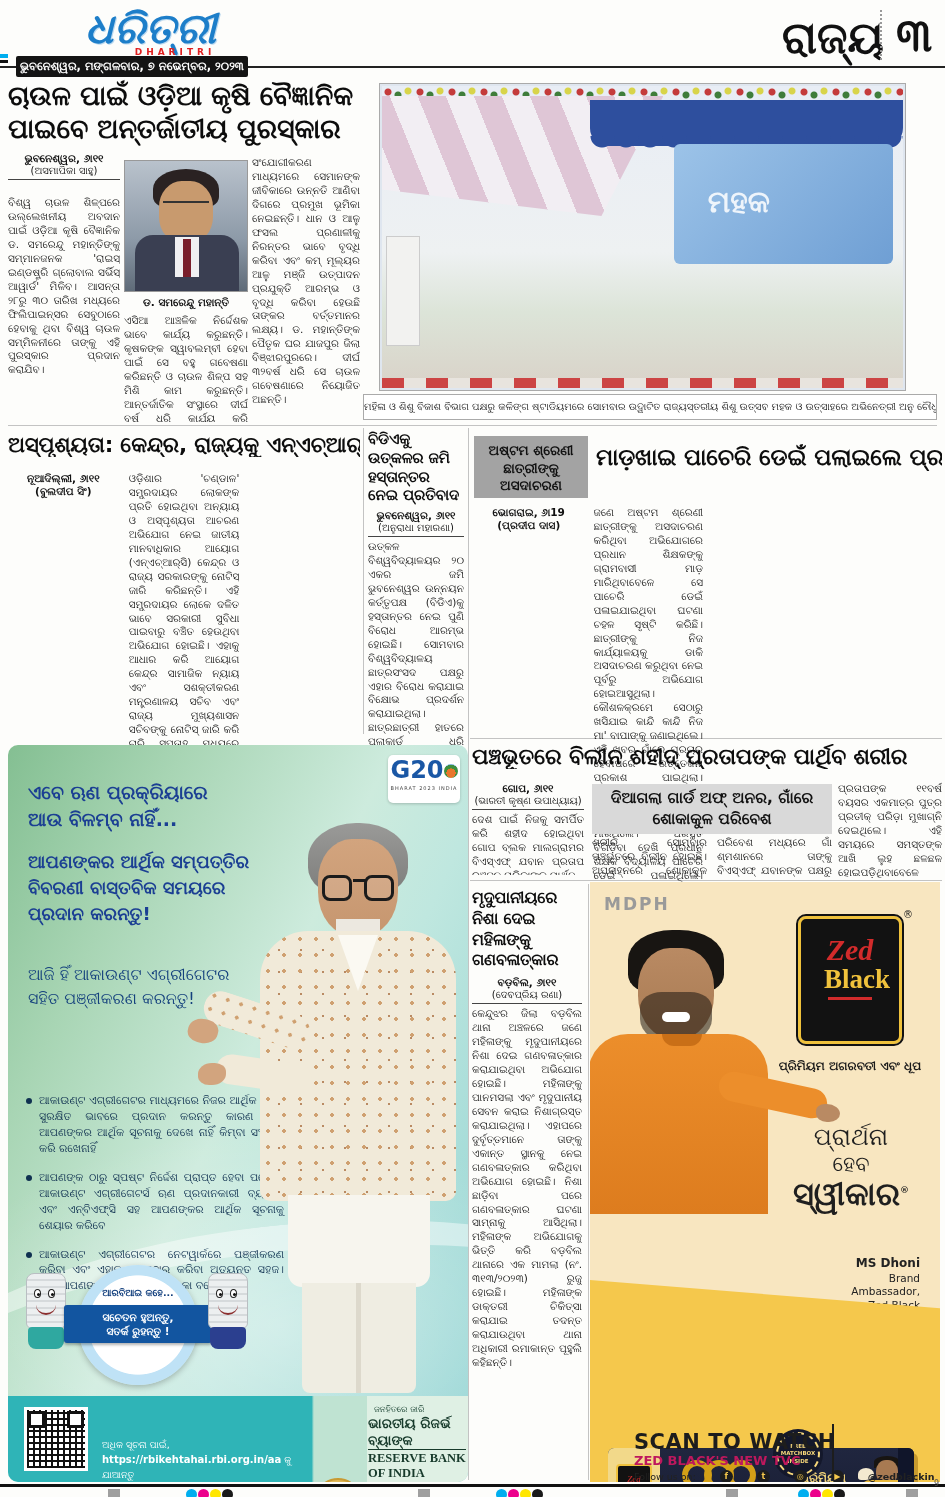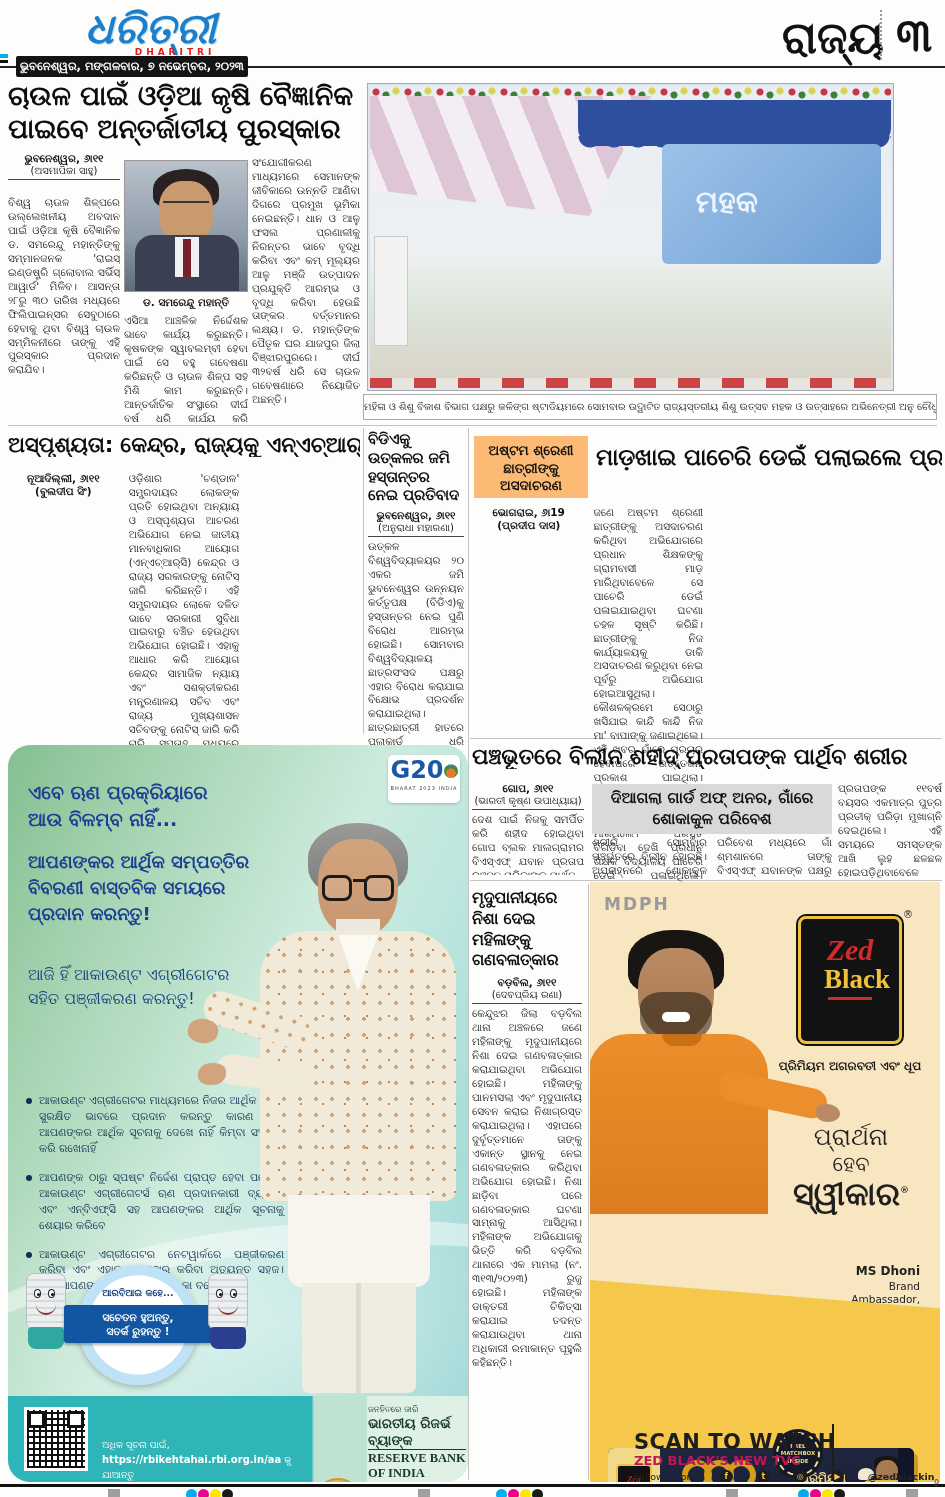--- a/index.html
+++ b/index.html
@@ -55,21 +55,21 @@
   #a1-photo .face { position:absolute; left:34px; top:20px; width:54px; height:62px; background:#c89a6e; border-radius:42%; }
   #a1-photo .specs { position:absolute; left:38px; top:40px; width:46px; height:12px; border-top:2px solid #333; }
   #a1-photo .suit { position:absolute; left:10px; top:74px; width:104px; height:56px; background:#3a3f52; border-radius:18px 18px 0 0; }
   #a1-photo .shirt { position:absolute; left:50px; top:76px; width:24px; height:40px; background:#f0f0f2; }
   #a1-photo .tie { position:absolute; left:58px; top:78px; width:8px; height:38px; background:#7a1f2c; }
   #a1-caption { font-size:10.5px; font-weight:bold; text-align:center; }
 
   
   #a2-headline { font-size:21.5px; white-space:nowrap; overflow:hidden; }
   #a3-headline { font-size:15px; line-height:1.25; }
-  #kicker-box { background:#fdba74; font-weight:bold; font-size:13.5px; line-height:1.3; text-align:center; padding:6px 7px; }
+  #kicker-box { background:#a3a3a3; font-weight:bold; font-size:13.5px; line-height:1.3; text-align:center; padding:6px 7px; }
   #a4-headline { font-size:23px; white-space:nowrap; overflow:hidden; }
   #a5-headline { font-size:22px; white-space:nowrap; overflow:hidden; }
   #a5-subhead { background:#d9d9d9; font-weight:bold; font-size:15.5px; text-align:center; line-height:1.35; padding:4px 6px; }
   #a6-headline { font-size:16px; line-height:1.3; }
 
   
   #rbi-ad { border-radius:10px; overflow:hidden;
     background:linear-gradient(115deg,#84bf92 0%,#a8d5b4 22%,#cdebdd 48%,#bfe7df 62%,#8fd2d2 100%); }
   .swoosh1 { position:absolute; left:-80px; top:380px; width:700px; height:400px; border-radius:50%;
      background:radial-gradient(ellipse at center,rgba(255,255,255,0.38),rgba(255,255,255,0) 70%); }
@@ -125,21 +125,21 @@
      repeating-linear-gradient(0deg,#111 0 2px,transparent 2px 6px),
      repeating-linear-gradient(90deg,#111 0 2px,rgba(255,255,255,0.9) 2px 6px); position:relative; }
   .qr:before,.qr:after { content:""; position:absolute; width:11px; height:11px; border:3px solid #111; background:#fff; }
   .qr:before { left:1px; top:1px; } .qr:after { right:1px; top:1px; }
   .rbi-bar-text { color:#fff; font-size:9.5px; line-height:1.5; }
   .rbi-bar-text b { font-size:10px; }
   #rbi-seal { border-radius:50%; background:radial-gradient(circle at 40% 35%,#f3d98c,#d8a83c 60%,#a97c1f); border:2px solid #c89a33; position:relative; }
   #rbi-seal:after { content:""; position:absolute; inset:6px; border:1.5px solid #8a651a; border-radius:50%; }
   #rbi-name-odia { font-size:13.5px; font-weight:bold; color:#173a2b; }
   #rbi-name-en { font-family:"Liberation Serif","DejaVu Serif",serif; font-size:12.5px; font-weight:bold; color:#173a2b; border-top:1.5px solid #173a2b; border-bottom:1.5px solid #173a2b; padding:1px 0; }
-  #rbi-issued { font-size:8.5px; color:#1c4434; }
+  #rbi-issued { font-size:8.5px; color:#1c4434;padding-left:6px; }
 
   
   #zed-ad { background:#f8e6c0; overflow:hidden; }
   #mdph { color:#9a9a9a; font-weight:bold; font-size:17px; letter-spacing:2px; }
   #zed-logo { background:#121212; border:3px solid #f0c23c; outline:2px solid #121212; border-radius:8px; text-align:center; position:relative; }
   #zed-logo .zed { font-family:"Liberation Serif","DejaVu Serif",serif; color:#d22b2b; font-size:30px; font-weight:bold; font-style:italic; line-height:1; margin-top:16px; }
   #zed-logo .black { font-family:"Liberation Serif","DejaVu Serif",serif; color:#f0c23c; font-size:27px; font-weight:bold; line-height:1.05; margin-left:14px; }
   #zed-logo .redline { width:44px; height:3px; background:#d22b2b; margin:4px auto 0; }
   .reg { font-size:9px; vertical-align:super; }
   #zed-tagline { font-size:12px; font-weight:bold; text-align:center; color:#1a1a1a; line-height:1.4; }
@@ -217,21 +217,21 @@
     <div class="specs"></div>
     <div class="suit"></div>
     <div class="shirt"></div>
     <div class="tie"></div>
   </div>
   <div class="abs" id="a1-caption" style="left:120px;top:296px;width:132px;">ଡ. ସମରେନ୍ଦୁ ମହାନ୍ତି</div>
   <div class="abs body-text" style="left:124px;top:314px;width:124px;height:108px;">ଏସିଆ ଆଞ୍ଚଳିକ ନିର୍ଦ୍ଦେଶକ ଭାବେ କାର୍ଯ୍ୟ କରୁଛନ୍ତି। କୃଷକଙ୍କ ସ୍ୱାବଲମ୍ବୀ ହେବା ପାଇଁ ସେ ବହୁ ଗବେଷଣା କରିଛନ୍ତି ଓ ଚାଉଳ ଶିଳ୍ପ ସହ ମିଶି କାମ କରୁଛନ୍ତି। ଆନ୍ତର୍ଜାତିକ ସଂସ୍ଥାରେ ଦୀର୍ଘ ବର୍ଷ ଧରି କାର୍ଯ୍ୟ କରି ଆସୁଛନ୍ତି।</div>
 
   <div class="abs body-text" style="left:252px;top:156px;width:108px;height:266px;">ସଂଯୋଗୀକରଣ ମାଧ୍ୟମରେ ସେମାନଙ୍କ ଜୀବିକାରେ ଉନ୍ନତି ଆଣିବା ଦିଗରେ ପ୍ରମୁଖ ଭୂମିକା ନେଇଛନ୍ତି। ଧାନ ଓ ଆଳୁ ଫସଲ ପ୍ରଣାଳୀକୁ ନିରନ୍ତର ଭାବେ ବୃଦ୍ଧି କରିବା ଏବଂ କମ୍ ମୂଲ୍ୟର ଆଳୁ ମଞ୍ଜି ଉତ୍ପାଦନ ପ୍ରଯୁକ୍ତି ଆରମ୍ଭ ଓ ବୃଦ୍ଧି କରିବା ହେଉଛି ତାଙ୍କର ବର୍ତ୍ତମାନର ଲକ୍ଷ୍ୟ। ଡ. ମହାନ୍ତିଙ୍କ ପୈତୃକ ଘର ଯାଜପୁର ଜିଲା ବିଞ୍ଝାରପୁରରେ। ଦୀର୍ଘ ୩୨ବର୍ଷ ଧରି ସେ ଚାଉଳ ଗବେଷଣାରେ ନିୟୋଜିତ ଅଛନ୍ତି।</div>
 
-  <div class="abs" id="stage-photo" style="left:367px;top:83px;width:527px;height:308px;">
+  <div class="abs" id="stage-photo" style="left:379px;top:83px;width:527px;height:308px;">
     <div id="scene">
       <div class="flower-strip" style="left:0;top:0;width:100%;height:16px;"></div>
       <div class="canopy" style="left:0;top:10px;width:54%;height:120px;clip-path:polygon(0 0,100% 0,78% 100%,0 78%);"></div>
       <div class="drape" style="left:40%;top:14px;width:60%;height:46px;"></div>
       <div class="screen" style="left:56%;top:58px;width:42%;height:120px;">
         <div class="screen-text" style="left:34px;top:40px;">ମହକ</div>
       </div>
       <div class="ac-unit" style="left:4px;top:150px;width:34px;height:110px;"></div>
 
       <div class="person" style="left:6%;bottom:6px;">
@@ -310,21 +310,21 @@
   <div class="abs body-text cols2" style="left:592px;top:836px;width:240px;height:42px;">ଶରୀର ସୋମବାର ପଞ୍ଚଭୂତରେ ବିଲୀନ ହୋଇଛି। ଅପରାହ୍ନରେ ଶୋକାକୁଳ ପରିବେଶ ମଧ୍ୟରେ ଗାଁ ଶ୍ମଶାନରେ ତାଙ୍କୁ ବିଏସ୍‌ଏଫ୍ ଯବାନଙ୍କ ପକ୍ଷରୁ ରାଷ୍ଟ୍ରୀୟ ମର୍ଯ୍ୟାଦା ପ୍ରଦାନ ସହିତ ଗାର୍ଡ ଅଫ୍ ଅନର ପୂର୍ବକ ତୋପ ସଲାମି ଦିଆଯାଇଥିଲା। ପରେ ଶହୀଦ୍</div>
   <div class="abs body-text" style="left:838px;top:782px;width:104px;height:96px;">ପ୍ରତାପଙ୍କ ୧୧ବର୍ଷ ବୟସର ଏକମାତ୍ର ପୁତ୍ର ପ୍ରତୀକ୍ ପରିଡ଼ା ମୁଖାଗ୍ନି ଦେଇଥିଲେ। ଏହି ସମୟରେ ସମସ୍ତଙ୍କ ଆଖି ଲୁହ ଛଳଛଳ ହୋଇପଡ଼ିଥିବାବେଳେ ଶହୀଦ ପ୍ରତାପ ରଞ୍ଜନ ପରିଡ଼ା ଅମର ରହେ ଧ୍ୱନିରେ ମାଲଗ୍ରାମ ଅଞ୍ଚଳ ପ୍ରକମ୍ପିତ ହୋଇଉଠିଥିଲା।</div>
 
   <div class="abs" style="left:472px;top:888px;width:110px;">
     <div class="headline" id="a6-headline">ମୃଦୁପାନୀୟରେ ନିଶା ଦେଇ ମହିଳାଙ୍କୁ ଗଣବଳାତ୍କାର</div>
     <div class="dl" style="margin-top:5px;">ବଡ଼ବିଲ, ୬ା୧୧</div>
     <div class="byl">(ଦେବପ୍ରିୟ ରଣା)</div>
     <div class="body-text" style="height:470px;">କେନ୍ଦୁଝର ଜିଲା ବଡ଼ବିଲ ଥାନା ଅଞ୍ଚଳରେ ଜଣେ ମହିଳାଙ୍କୁ ମୃଦୁପାନୀୟରେ ନିଶା ଦେଇ ଗଣବଳାତ୍କାର କରାଯାଇଥିବା ଅଭିଯୋଗ ହୋଇଛି। ମହିଳାଙ୍କୁ ପାନମସଲା ଏବଂ ମୃଦୁପାନୀୟ ସେବନ କରାଇ ନିଶାଗ୍ରସ୍ତ କରାଯାଇଥିଲା। ଏହାପରେ ଦୁର୍ବୃତ୍ତମାନେ ତାଙ୍କୁ ଏକାନ୍ତ ସ୍ଥାନକୁ ନେଇ ଗଣବଳାତ୍କାର କରିଥିବା ଅଭିଯୋଗ ହୋଇଛି। ନିଶା ଛାଡ଼ିବା ପରେ ଗଣବଳାତ୍କାର ଘଟଣା ସାମ୍ନାକୁ ଆସିଥିଲା। ମହିଳାଙ୍କ ଅଭିଯୋଗକୁ ଭିତ୍ତି କରି ବଡ଼ବିଲ ଥାନାରେ ଏକ ମାମଲା (ନଂ. ୩୧୩/୨୦୨୩) ରୁଜୁ ହୋଇଛି। ମହିଳାଙ୍କ ଡାକ୍ତରୀ ଚିକିତ୍ସା କରାଯାଇ ତଦନ୍ତ କରାଯାଉଥିବା ଥାନା ଅଧିକାରୀ ରମାକାନ୍ତ ପୂହୁଲି କହିଛନ୍ତି।</div>
   </div>
 
-  <div class="abs" id="rbi-ad" style="left:8px;top:745px;width:460px;height:737px;border-radius:22px;">
+  <div class="abs" id="rbi-ad" style="left:8px;top:745px;width:460px;height:737px;">
     <div class="swoosh1"></div>
     <div class="swoosh2"></div>
 
     <div class="abs" id="g20-box" style="right:8px;top:10px;width:72px;height:48px;">
       <div id="g20-text"><span>G20</span><span class="lotus"></span></div>
       <div id="g20-sub">BHARAT 2023 INDIA</div>
     </div>
 
     <div class="abs rbi-head" style="left:20px;top:34px;width:210px;font-size:19px;line-height:1.4;">ଏବେ ଋଣ ପ୍ରକ୍ରିୟାରେ ଆଉ ବିଳମ୍ବ ନାହିଁ...</div>
     <div class="abs rbi-head" style="left:20px;top:104px;width:230px;font-size:18px;line-height:1.45;">ଆପଣଙ୍କର ଆର୍ଥିକ ସମ୍ପତ୍ତିର ବିବରଣୀ ବାସ୍ତବିକ ସମୟରେ ପ୍ରଦାନ କରନ୍ତୁ!</div>
@@ -417,21 +417,21 @@
       <div class="abs" style="right:-14px;top:-10px;color:#222;font-size:10px;">®</div>
     </div>
     <div class="abs" id="zed-tagline" style="left:186px;top:176px;width:148px;">ପ୍ରିମିୟମ ଅଗରବତୀ ଏବଂ ଧୂପ</div>
 
     <div class="abs" id="zed-slogan" style="left:196px;top:242px;width:130px;">
       <div class="s1">ପ୍ରାର୍ଥନା</div>
       <div class="s2">ହେବ</div>
       <div class="s3"><span>ସ୍ୱୀକାର</span><span class="reg">®</span></div>
     </div>
 
-    <div class="abs" id="zed-amb" style="left:230px;top:382px;width:100px;">
+    <div class="abs" id="zed-amb" style="left:230px;top:374px;width:100px;">
       <div class="nm">MS Dhoni</div>
       <div>Brand Ambassador,</div>
       <div>Zed Black</div>
     </div>
 
     <div class="abs" id="zed-yellow" style="left:0;top:398px;width:350px;height:202px;"></div>
 
     <div class="abs" id="zed-box" style="left:18px;top:438px;width:306px;height:92px;">
       <div class="lstrip"></div>
       <div class="minilogo"><span class="z">Zed</span><br></div>

